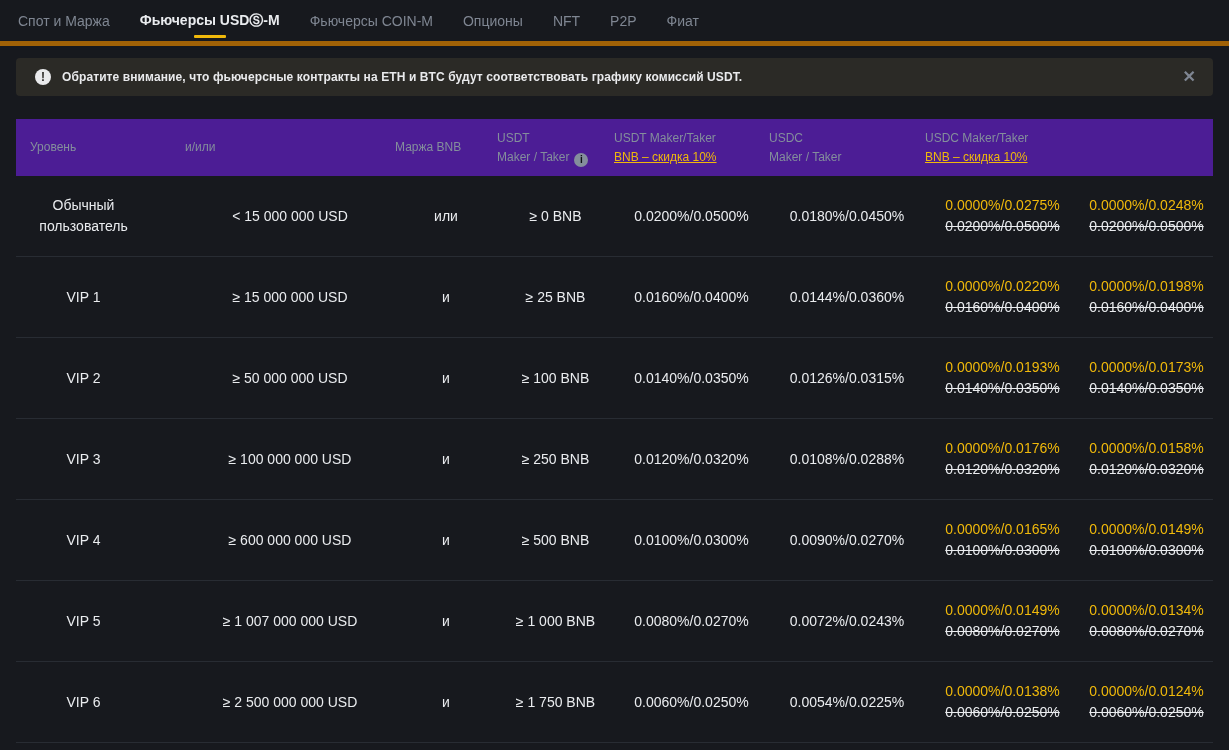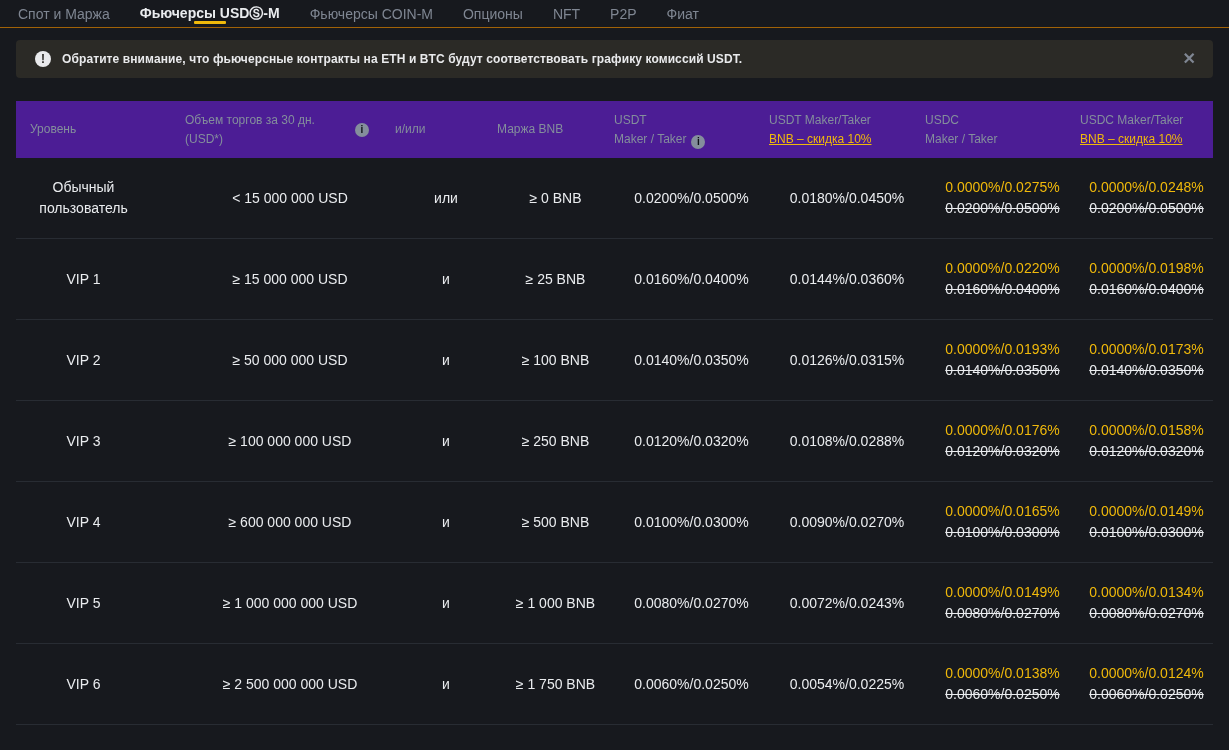--- a/index.html
+++ b/index.html
@@ -7,22 +7,22 @@
   body {
     background: #17191e;
     font-family: "Liberation Sans", sans-serif;
     color: #eaecef;
     overflow: hidden;
   }
 
   
   .tabbar {
     display: flex; align-items: stretch; gap: 30px;
-    height: 28px; padding: 0 18px;
-    border-bottom: 1px solid #a16207;
+    height: 46px; padding: 0 18px;
+    border-bottom: 5px solid #a16207;
   }
   .tab {
     position: relative; display: flex; align-items: center;
     font-size: 14px; color: #7f8692; cursor: pointer; white-space: nowrap;
   }
   .tab.active { color: #eaecef; font-weight: 700; }
   .tab.active::after {
     content: ""; position: absolute; left: 50%; bottom: 3px;
     transform: translateX(-50%);
     width: 32px; height: 3px; border-radius: 1px;
@@ -109,27 +109,20 @@
 
 <div class="notice">
   <span class="notice-icon">!</span>
   <span class="notice-text">Обратите внимание, что фьючерсные контракты на ETH и BTC будут соответствовать графику комиссий USDT.</span>
   <span class="notice-close">✕</span>
 </div>
 
 <div class="fee-table">
   <div class="t-head grid-cols">
     <div>Уровень</div>
-    <div class="hdr-volume">
-      <div>
-        <div>Объем торгов за 30 дн.</div>
-        <div>(USD*)</div>
-      </div>
-      <i class="info-icon">i</i>
-    </div>
     <div>и/или</div>
     <div>Маржа BNB</div>
     <div>
       <div>USDT</div>
       <div><span>Maker / Taker</span><i class="info-icon hdr-inline-icon">i</i></div>
     </div>
     <div>
       <div>USDT Maker/Taker</div>
       <div class="hdr-link">BNB – скидка 10%</div>
     </div>
@@ -218,21 +211,21 @@
       <div class="new">0.0000%/0.0165%</div>
       <div class="old">0.0100%/0.0300%</div>
     </div>
     <div class="stack">
       <div class="new">0.0000%/0.0149%</div>
       <div class="old">0.0100%/0.0300%</div>
     </div>
   </div>
       <div class="t-row grid-cols">
     <div class="cell-level">VIP 5</div>
-    <div>≥ 1 000 000 000 USD</div>
+    <div>≥ 1 007 000 000 USD</div>
     <div>и</div>
     <div>≥ 1 000 BNB</div>
     <div>0.0080%/0.0270%</div>
     <div>0.0072%/0.0243%</div>
     <div class="stack">
       <div class="new">0.0000%/0.0149%</div>
       <div class="old">0.0080%/0.0270%</div>
     </div>
     <div class="stack">
       <div class="new">0.0000%/0.0134%</div>

